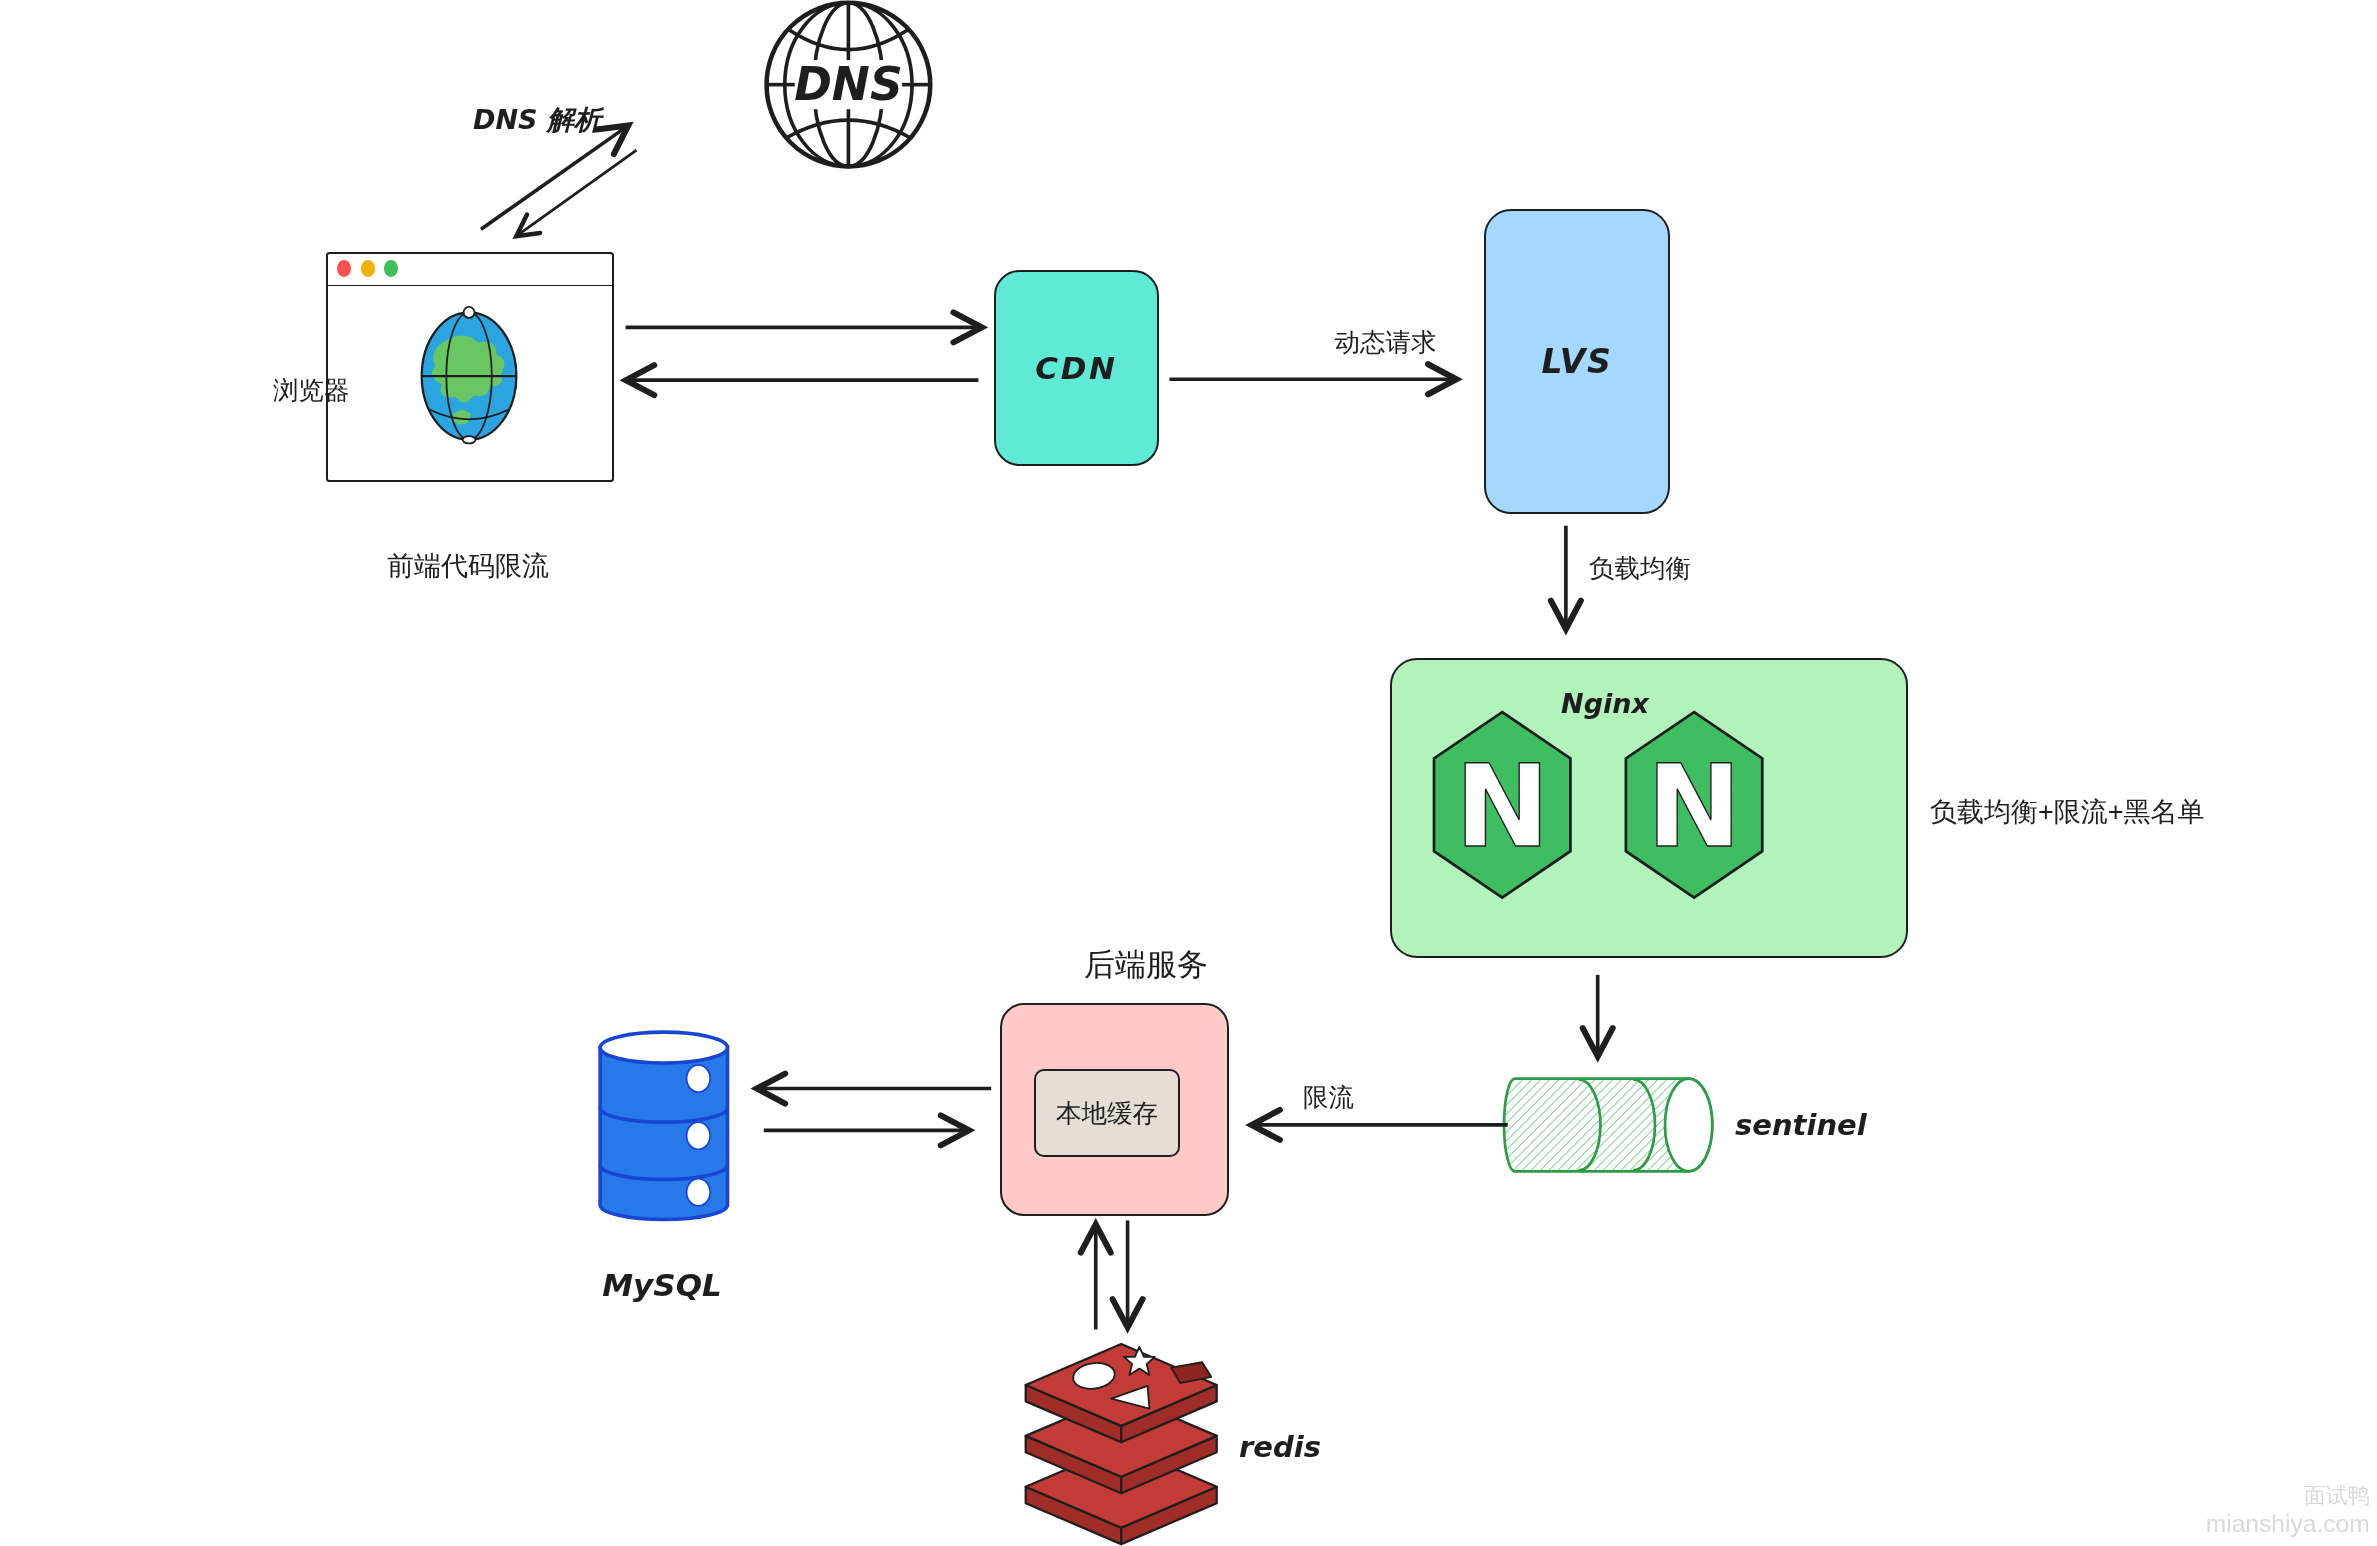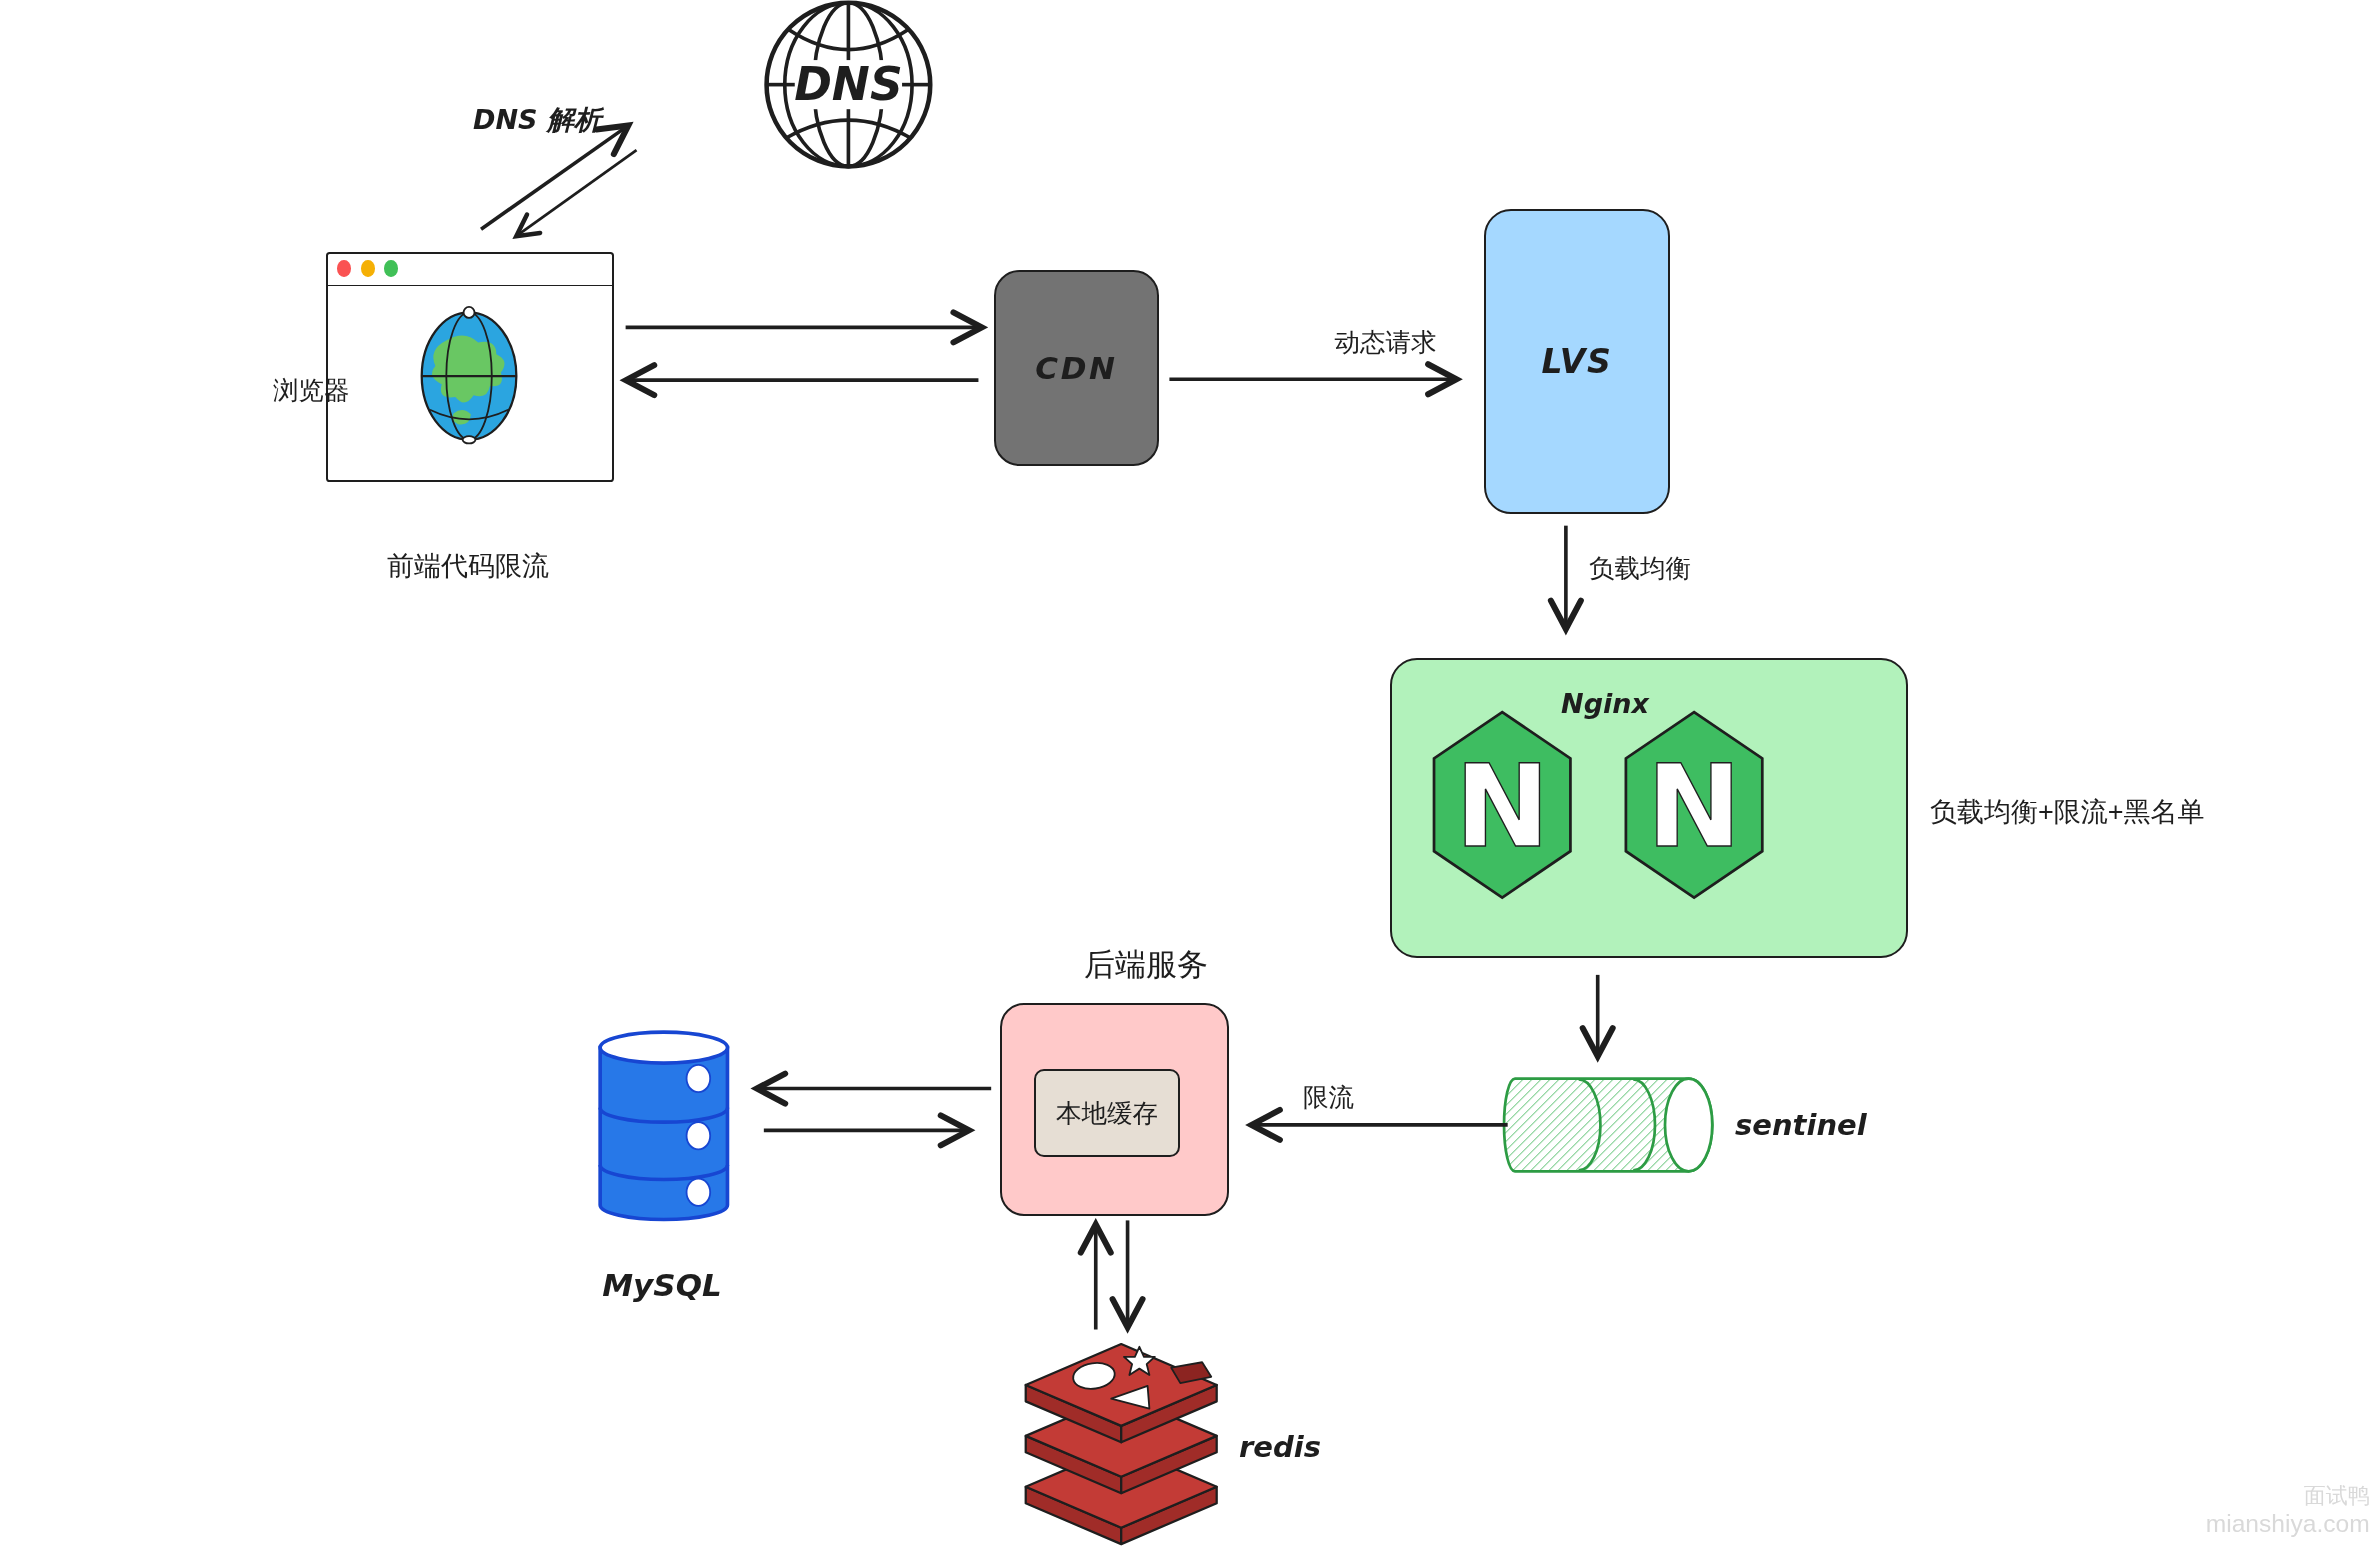--- a/index.html
+++ b/index.html
@@ -30,21 +30,21 @@
       <path d="M130,60 Q150,48 165,62 Q185,58 185,75 Q200,82 190,95 Q195,112 178,110 Q175,125 160,120 Q150,135 140,122 Q120,125 125,108 Q108,100 118,88 Q110,70 130,60 Z" fill="#69c763" stroke="none"></path>
       <path d="M138,140 q10,-8 19,1 q-1,13 -14,11 q-9,-4 -5,-12 Z" fill="#69c763"></path>
       <ellipse cx="155" cy="99" rx="25" ry="70" fill="none" stroke="#1e1e1e" stroke-width="2"></ellipse>
       <line x1="103" y1="99" x2="207" y2="99" stroke="#1e1e1e" stroke-width="2.5"></line>
       <path d="M112,136 Q155,157 198,136" fill="none" stroke="#1e1e1e" stroke-width="2"></path>
       <circle cx="155" cy="29" r="6" fill="#ffffff" stroke="#1e1e1e" stroke-width="2"></circle>
       <ellipse cx="155" cy="169" rx="7" ry="4" fill="#ffffff" stroke="#1e1e1e" stroke-width="2"></ellipse>
     </svg>
   </div>
 
-  <div class="box hand" style="left:994px;top:270px;width:165px;height:196px;border-radius:25.5px;background:#737373;font-size:31px;letter-spacing:2.7px;">
+  <div class="box hand" style="left:994px;top:270px;width:165px;height:196px;border-radius:25.5px;background:#5eead4;font-size:31px;letter-spacing:2.7px;">
     <span>CDN</span>
   </div>
 
   <div class="box hand" style="left:1467px;top:209px;width:186px;height:305px;border-radius:27px;background:#a5d8ff;font-size:33px;letter-spacing:1.8px;margin-left:17px;">
     <span>LVS</span>
   </div>
 
   <div class="box" style="left:1390px;top:658px;width:518px;height:300px;border-radius:27px;background:#b2f2bb;"></div>
 
   <div class="box" style="left:1000px;top:1003px;width:229px;height:213px;border-radius:24px;background:#ffc9c9;"></div>

